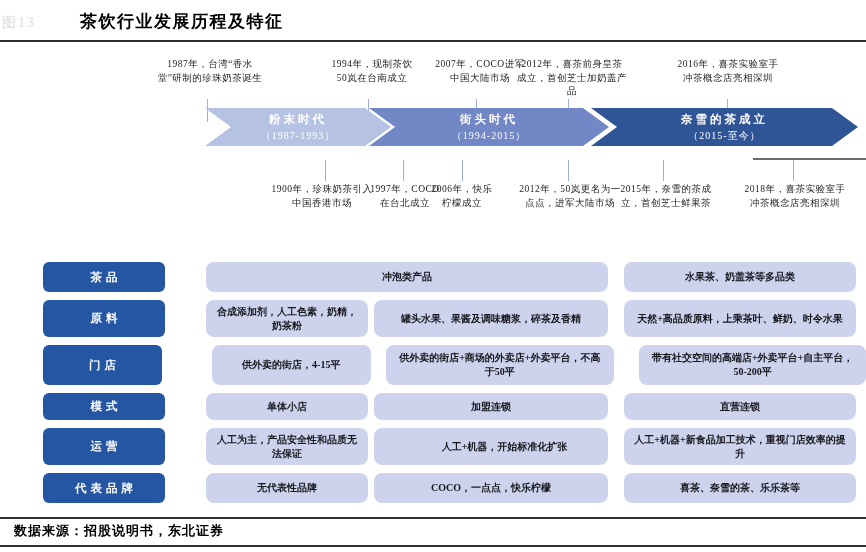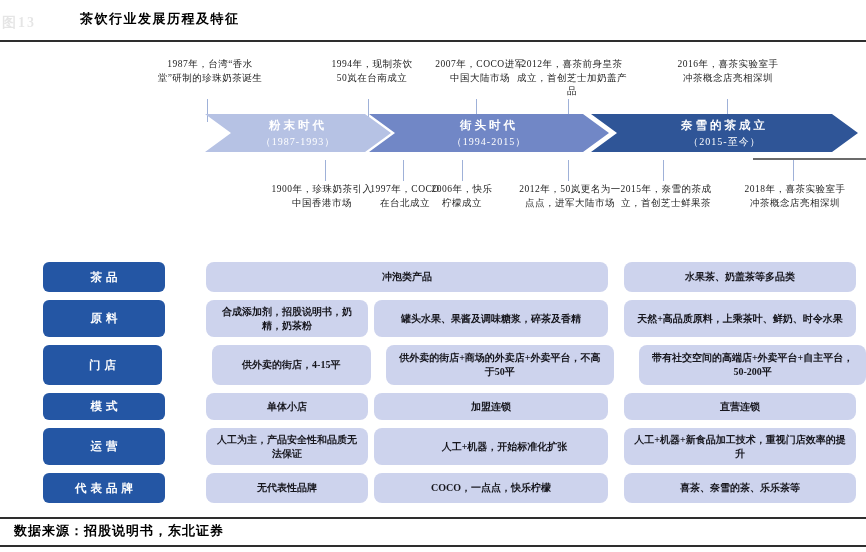--- a/index.html
+++ b/index.html
@@ -2,34 +2,34 @@
 <html><head>
 <meta charset="utf-8">
 <style>
   * { margin:0; padding:0; box-sizing:border-box; }
   html,body { background:#ffffff; }
   .page {
     position:relative; width:866px; height:552px; background:#ffffff; overflow:hidden;
     font-family:"Liberation Serif","DejaVu Serif",serif; color:#141414;
   }
   .faded-mark { position:absolute; left:2px; top:14px; font-size:14px; font-weight:bold; color:rgba(0,0,0,0.10); letter-spacing:2px; }
-  .title { position:absolute; left:80px; top:10px; font-size:13px; font-weight:bold; letter-spacing:1.5px; color:#000; }
+  .title { position:absolute; left:80px; top:10px; font-size:17px; font-weight:bold; letter-spacing:1.5px; color:#000; }
   .rule { position:absolute; left:0; width:866px; height:2px; background:#2e2e2e; }
   .rule.under-title { top:40px; }
   .rule.footer-top { top:517px; height:1.5px; }
   .rule.footer-bottom { top:545px; height:1.5px; }
   .source { position:absolute; left:14px; top:522px; font-size:13px; font-weight:bold; letter-spacing:1px; color:#000; }
 
   .evt { position:absolute; font-size:9.5px; line-height:13.5px; text-align:center; color:#1c1c1c; letter-spacing:0.5px; }
   .conn { position:absolute; width:1px; background:#9fb1d8; }
   .conn.top { top:99px; height:23px; }
   .conn.bottom { top:160px; height:21px; }
 
   .arrow {
-    position:absolute; top:114px; height:38px;
+    position:absolute; top:108px; height:38px;
     clip-path:polygon(0 0, calc(100% - 26px) 0, 100% 50%, calc(100% - 26px) 100%, 0 100%, 26px 50%);
     display:flex; flex-direction:column; align-items:center; justify-content:center;
     color:#ffffff; 
   }
   .era-name { font-size:11.5px; font-weight:bold; letter-spacing:3px; }
   .era-years { font-size:10px; letter-spacing:1px; margin-top:2px; }
   .baseline { position:absolute; top:158px; left:753px; width:113px; height:1.5px; background:#6b6b6b; }
 
   .grid { position:absolute; left:0; top:262px; width:866px; }
   .t-row { display:flex; align-items:stretch; margin-bottom:8px; }
@@ -104,21 +104,21 @@
   <div class="grid">
 
     <div class="t-row h30">
       <div class="t-label" style="background-color: rgb(36, 86, 164);">茶品</div>
       <div class="cell cm" style="background-color: rgb(205, 211, 237);">冲泡类产品</div>
       <div class="cell c3" style="background-color: rgb(205, 211, 237);">水果茶、奶盖茶等多品类</div>
     </div>
 
     <div class="t-row h37">
       <div class="t-label" style="background-color: rgb(36, 86, 164);">原料</div>
-      <div class="cell c1" style="background-color: rgb(205, 211, 237);">合成添加剂，招股说明书，奶精，奶茶粉</div>
+      <div class="cell c1" style="background-color: rgb(205, 211, 237);">合成添加剂，人工色素，奶精，奶茶粉</div>
       <div class="cell c2" style="background-color: rgb(205, 211, 237);">罐头水果、果酱及调味糖浆，碎茶及香精</div>
       <div class="cell c3" style="background-color: rgb(205, 211, 237);">天然+高品质原料，上乘茶叶、鲜奶、时令水果</div>
     </div>
 
     <div class="t-row h40">
       <div class="t-label" style="background-color: rgb(36, 86, 164);">门店</div>
       <div class="cell c1" style="background-color: rgb(205, 211, 237);">供外卖的街店，4-15平</div>
       <div class="cell c2" style="background-color: rgb(205, 211, 237);">供外卖的街店+商场的外卖店+外卖平台，不高于50平</div>
       <div class="cell c3" style="background-color: rgb(205, 211, 237);">带有社交空间的高端店+外卖平台+自主平台，50-200平</div>
     </div>

